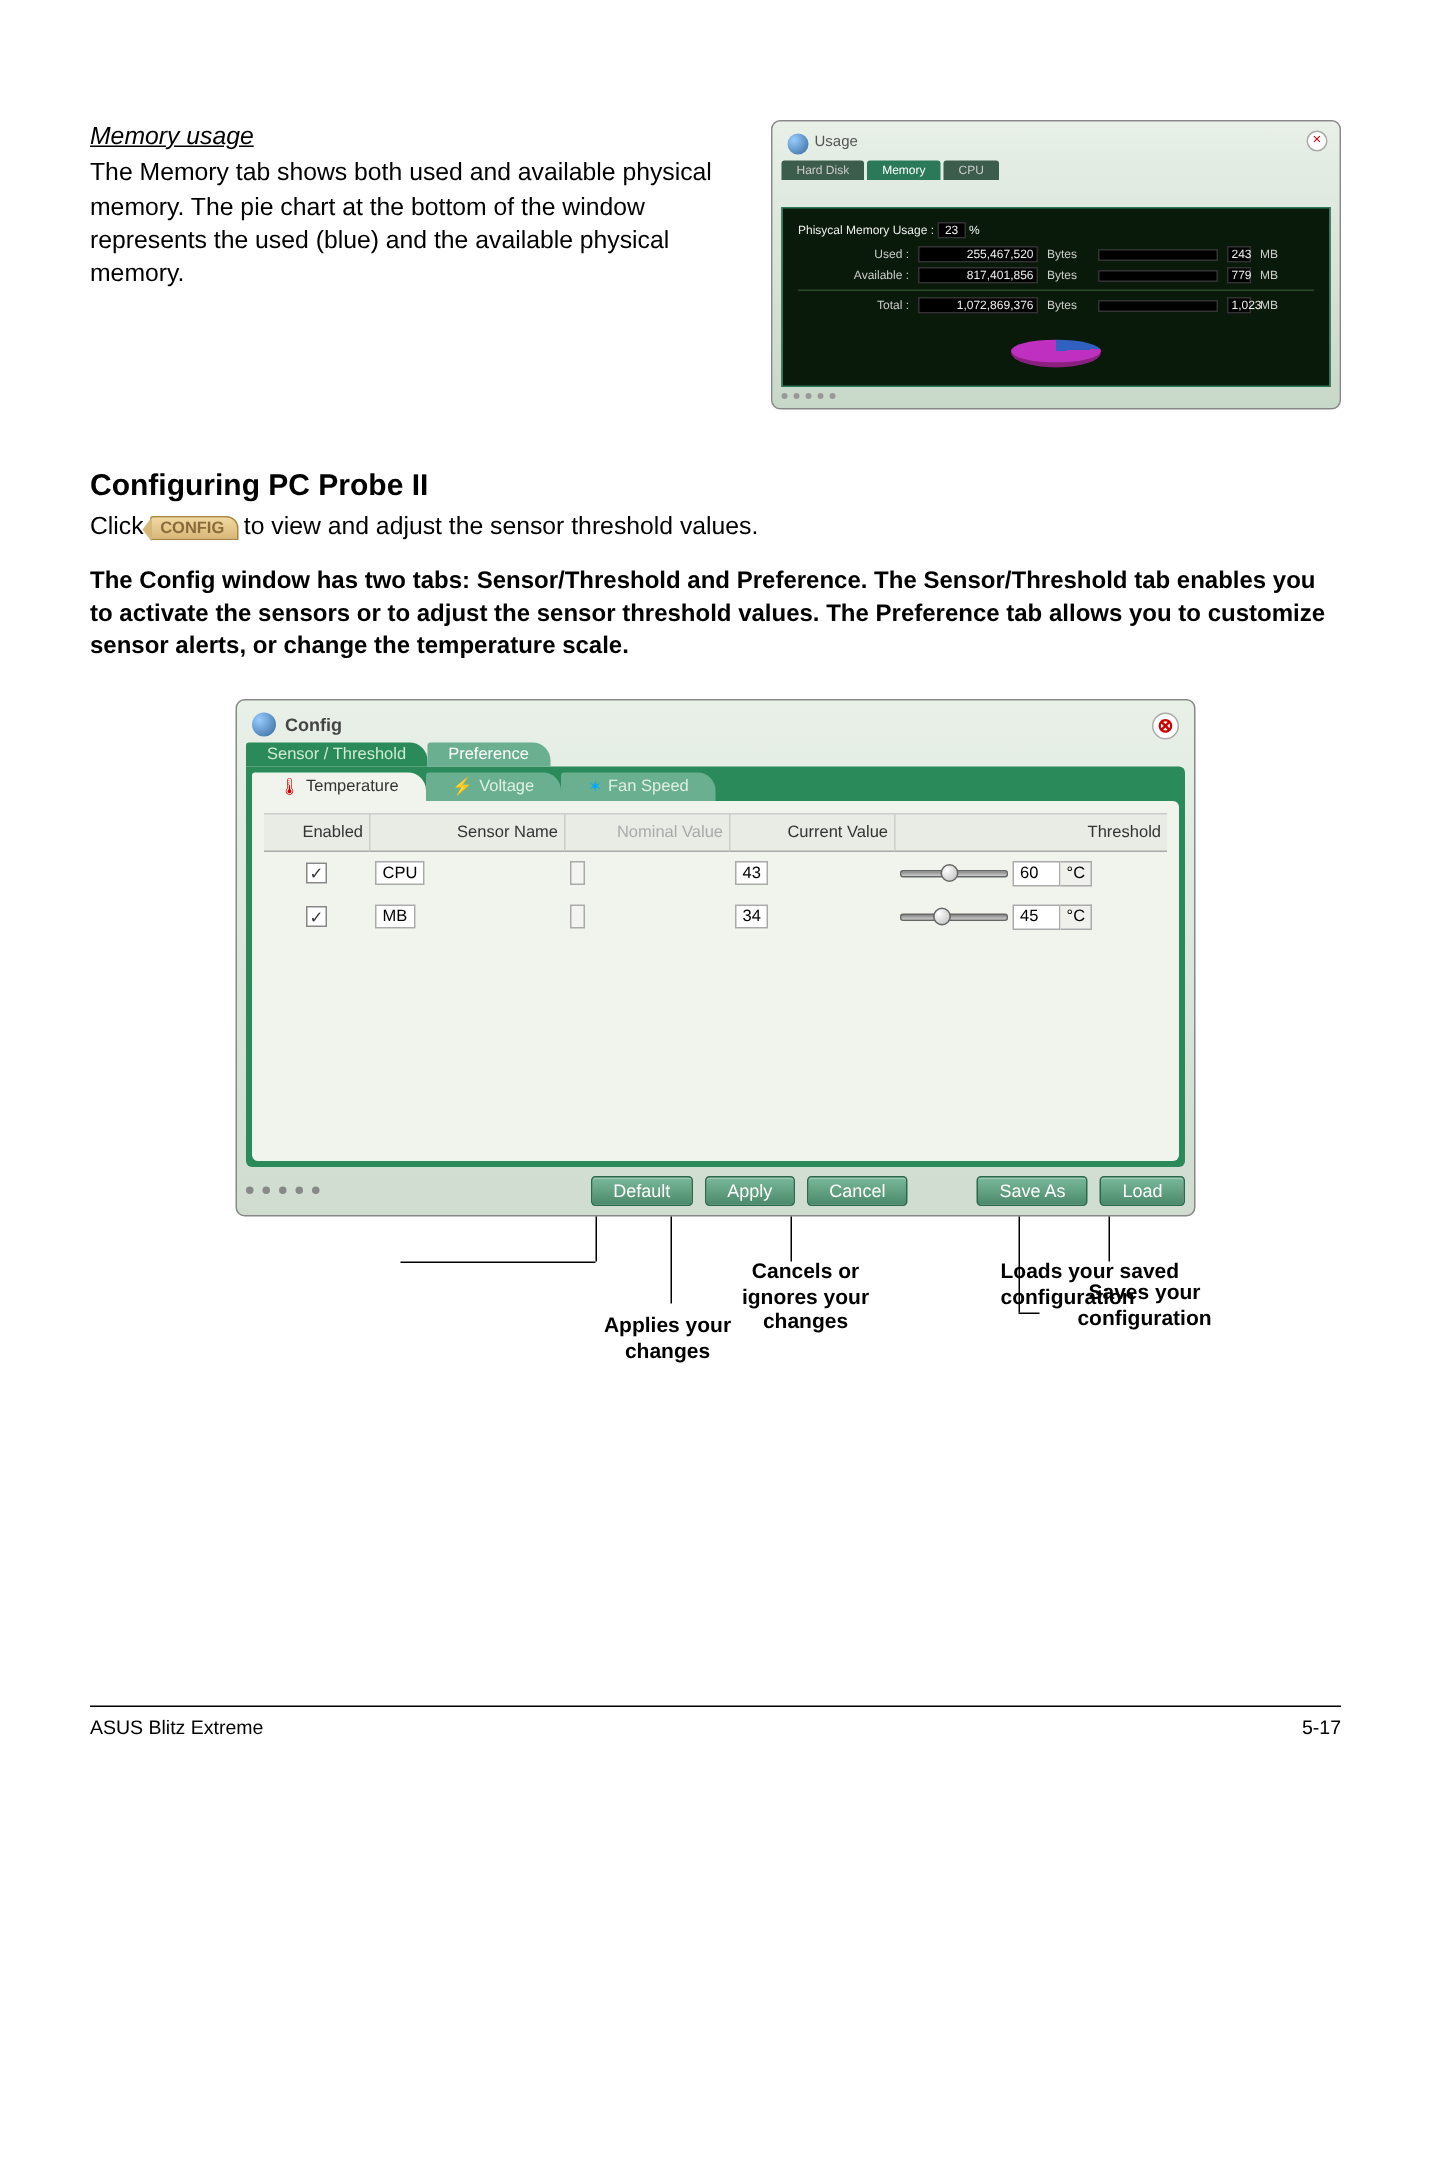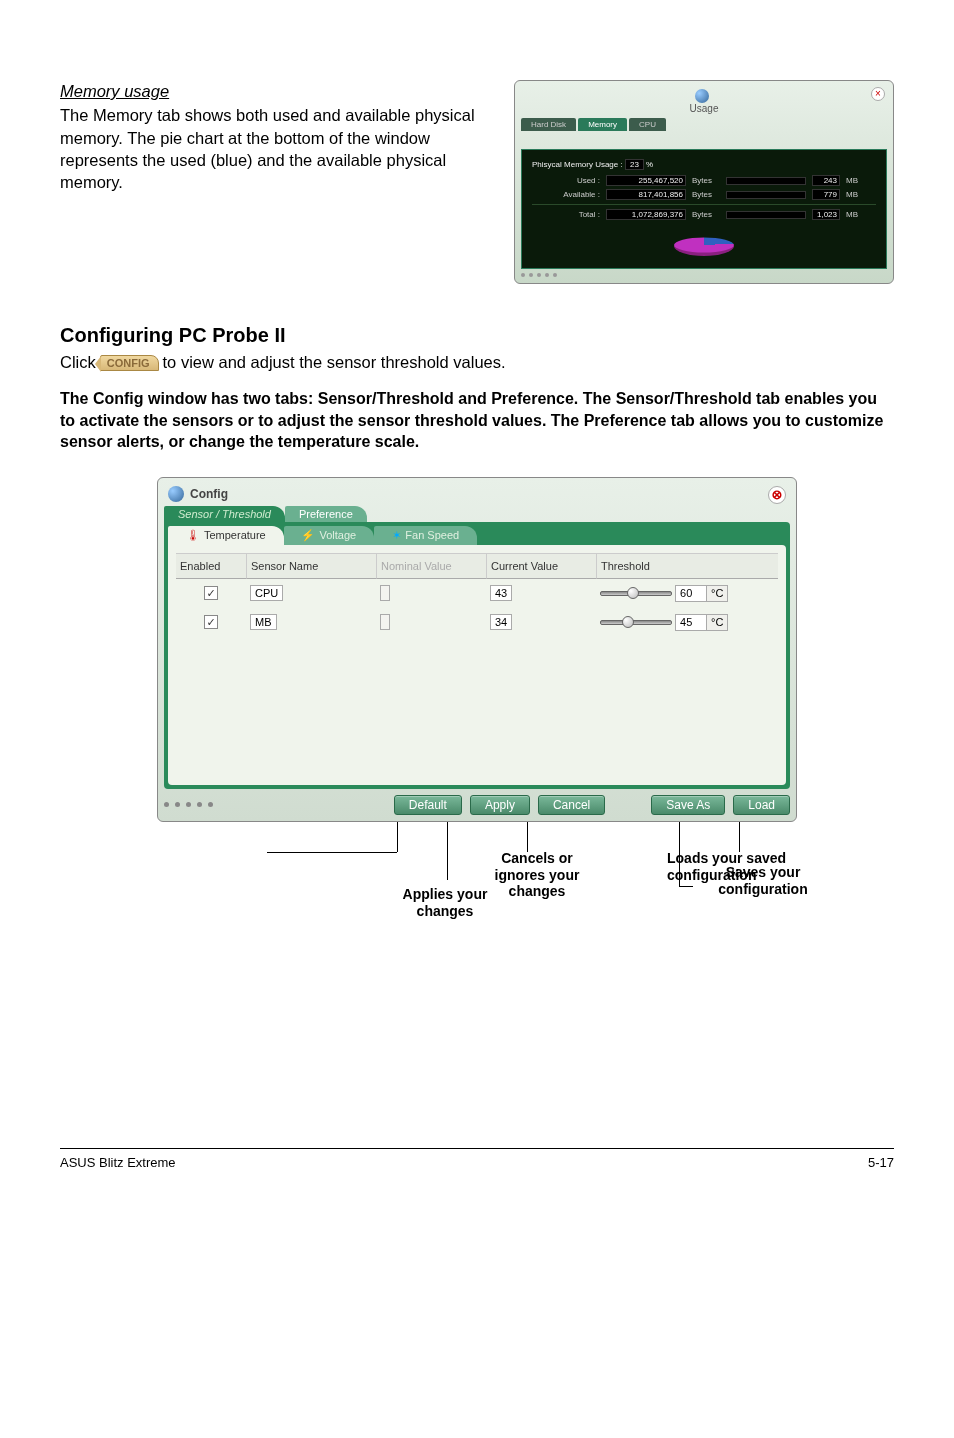--- a/index.html
+++ b/index.html
@@ -34,25 +34,24 @@
     .usage-window {
       width: 380px;
       border: 1px solid #888;
       border-radius: 6px;
       background: linear-gradient(#e8f0e8, #c8d8c8);
       padding: 6px;
       position: relative;
     }
     .usage-window-header {
       display: flex;
-      align-items: center;
+      align-items: flex-start;
       font-size: 10px;
       color: #555;
       padding: 2px 4px;
-      flex-direction: column;
     }
     .usage-window-header .globe {
       width: 14px;
       height: 14px;
       border-radius: 50%;
       background: radial-gradient(circle at 30% 30%, #9cf, #369);
       margin-right: 4px;
     }
     .usage-close {
       position: absolute;
@@ -120,21 +119,21 @@
       height: 8px;
       background: #000;
       border: 1px solid #333;
       position: relative;
     }
     .usage-body .bar .fill {
       height: 100%;
       background: #1a8a1a;
     }
     .usage-body .mb {
-      width: 28px;
+      width: 16px;
       text-align: right;
       background: #000;
       border: 1px solid #333;
       padding: 0 2px;
     }
     .usage-body .mb-label {
       color: #ccc;
     }
     .usage-body hr {
       border: none;
@@ -261,21 +260,20 @@
       margin-top: 2px;
     }
     .config-outer-tab {
       font-size: 11px;
       padding: 2px 14px;
       border-radius: 2px 12px 0 0;
     }
     .config-outer-tab.active {
       background: #2a8a5a;
       color: #cfeccf;
-      font-style: italic;
     }
     .config-outer-tab.inactive {
       background: #6ab090;
       color: #fff;
     }
     .config-body {
       background: #2a8a5a;
       border-radius: 0 4px 4px 4px;
       padding: 4px;
     }
@@ -319,21 +317,21 @@
       width: 100%;
       border-collapse: separate;
       border-spacing: 0;
     }
     .sensor-table th {
       font-size: 11px;
       font-weight: normal;
       color: #333;
       padding: 6px 4px;
       border-bottom: 1px solid #aaa;
-      text-align: left;
+      text-align: right;
       background: #e8ece4;
       border-top: 1px solid #ccc;
     }
     .sensor-table th + th {
       border-left: 1px solid #ccc;
     }
     .sensor-table th.disabled {
       color: #aaa;
     }
     .sensor-table td {

